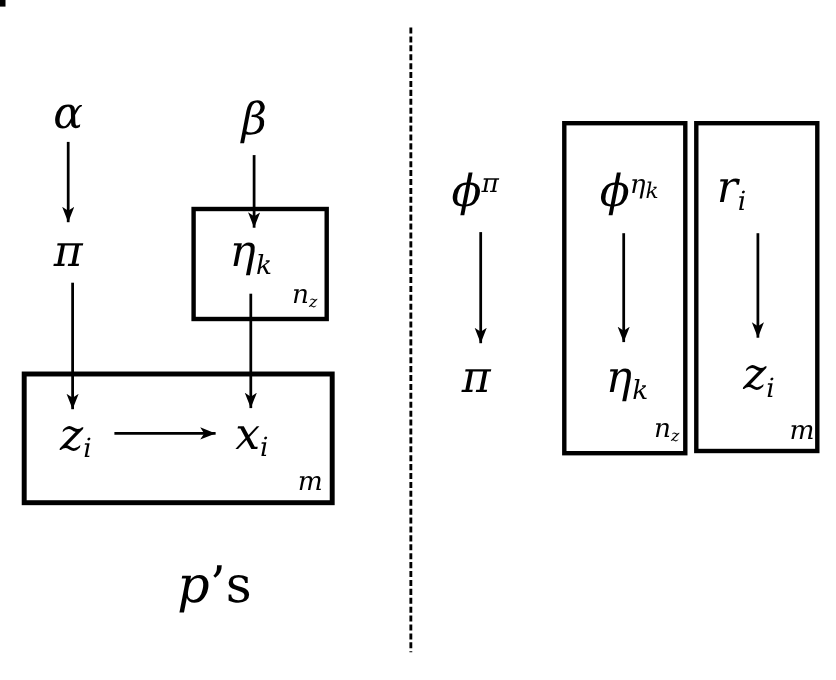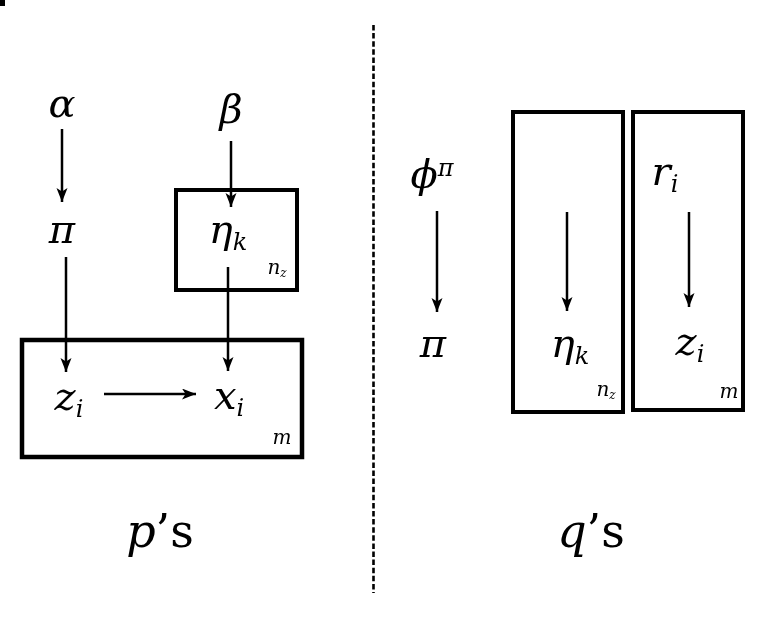--- a/index.html
+++ b/index.html
@@ -15,22 +15,22 @@
   .lbl {
     position: absolute;
     transform: translate(-50%, -50%);
     color: #000;
     white-space: nowrap;
     font-style: italic;
     line-height: 1;
     text-align: center;
   }
   .sym   { font-size: 40px; }
-  .small { font-size: 20px; }
-  .caption { font-size: 46px; }
+  .small { font-size: 24px; }
+  .caption { font-size: 46px; margin-left: 35px; }
   .lbl sub { font-size: 0.60em; vertical-align: -0.28em; line-height: 0; }
   .lbl sup { font-size: 0.60em; vertical-align: 0.52em; line-height: 0; }
   .lbl sup sub { font-size: 0.82em; vertical-align: -0.25em; }
   .roman { font-style: normal; }
 </style>
 </head>
 <body>
 
 <div class="stage">
 
@@ -79,26 +79,26 @@
   <div class="lbl sym" style="left:229px; top:395px"><span>x</span><sub>i</sub></div>
 
   <div class="lbl small" style="left:282px; top:437px">m</div>
 
   <div class="lbl caption" style="left:160px; top:531px"><span>p</span><span class="roman">’s</span></div>
 
   <div class="lbl sym" style="left:432px; top:174px"><span>ϕ</span><sup>π</sup></div>
 
   <div class="lbl sym" style="left:433px; top:343px">π</div>
 
+  <div class="lbl sym" style="left:572px; top:174px"><span>ϕ</span><sup><span>η</span><sub>k</sub></sup></div>
 
   <div class="lbl sym" style="left:570px; top:343px"><span>η</span><sub>k</sub></div>
 
   <div class="lbl small" style="left:606px; top:389px"><span>n</span><sub>z</sub></div>
 
   <div class="lbl sym" style="left:665px; top:171px"><span>r</span><sub>i</sub></div>
 
   <div class="lbl sym" style="left:690px; top:341px"><span>z</span><sub>i</sub></div>
 
   <div class="lbl small" style="left:729px; top:391px">m</div>
 
-  <div class="lbl caption" style="left:591px; top:531px"><span>q</span><span class="roman">’s</span></div>
 
 </div>
 
 </body></html>

